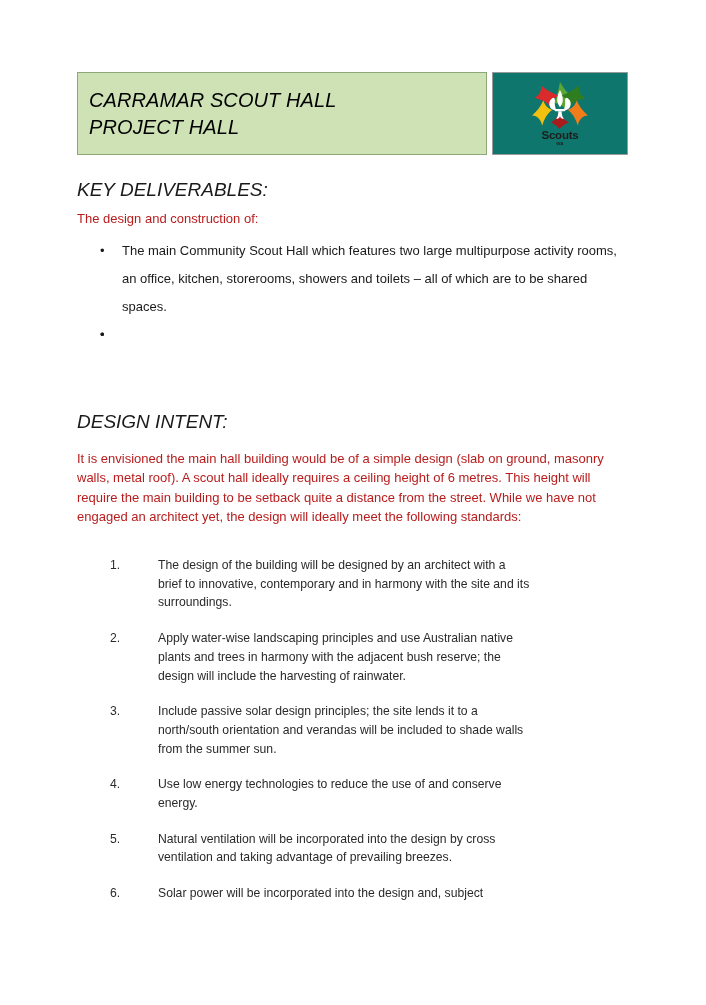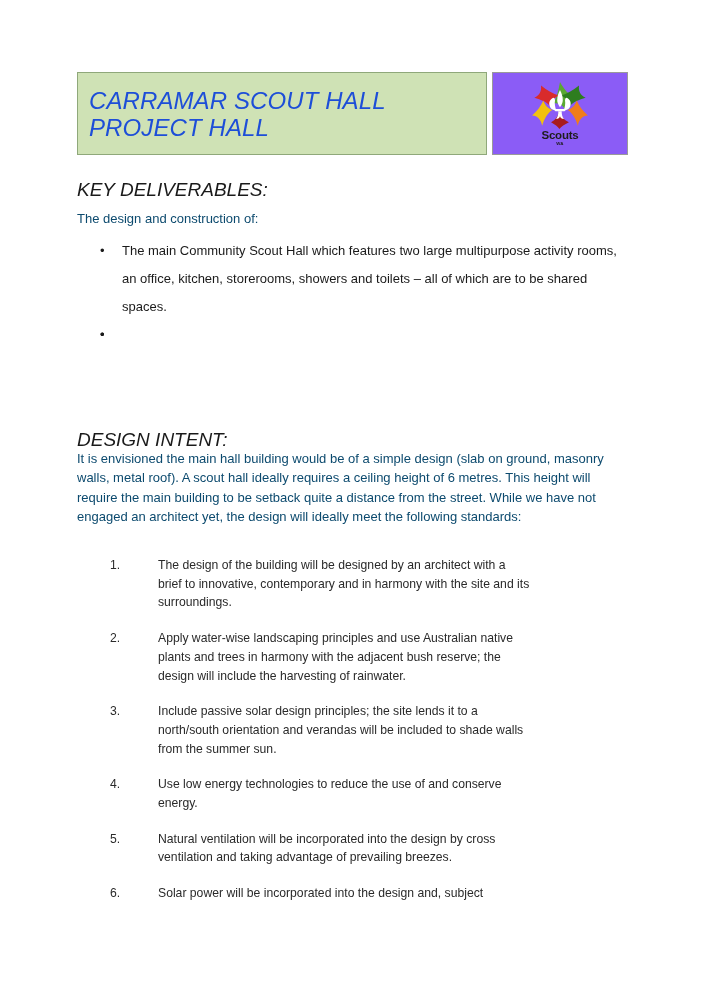--- a/index.html
+++ b/index.html
@@ -37,33 +37,33 @@
     background: #cfe2b5;
     border: 1px solid #8fa87a;
     box-sizing: border-box;
     display: flex;
     flex-direction: column;
     justify-content: center;
     padding-left: 11px;
   }
   .title-line {
     font-style: italic;
-    font-size: 24px;
+    font-size: 20px;
     line-height: 27px;
-    color: #1d4ed8;
+    color: #000000;
     letter-spacing: 0.1px;
     white-space: nowrap;
   }
   .spacer-cell {
     width: 5px;
     background: #ffffff;
   }
   .logo-cell {
     flex: 1;
-    background: #8b5cf6;
+    background: #0f766e;
     border: 1px solid #9a9a9a;
     box-sizing: border-box;
     display: flex;
     align-items: center;
     justify-content: center;
   }
   .logo-wrap {
     display: flex;
     flex-direction: column;
     align-items: center;
@@ -98,21 +98,21 @@
     font-style: italic;
     font-size: 19px;
     color: #1a1a1a;
     white-space: nowrap;
   }
   .para {
     position: absolute;
     left: 77px;
     font-size: 13px;
     line-height: 19px;
-    color: #0c4a6e;
+    color: #b91c1c;
   }
 
   .intro-line { top: 209px; }
 
   
   .bullets {
     position: absolute;
     left: 77px;
     top: 237px;
     width: 551px;
@@ -215,21 +215,21 @@
       <span>The main Community Scout Hall which features two large multipurpose activity rooms, an office, kitchen, storerooms, showers and toilets – all of which are to be shared spaces.</span>
     </li>
     <li>
       <span class="dot">•</span>
     </li>
     <li>
       <span class="dot">•</span>
     </li>
   </ul>
 
-  <div class="section-heading" style="top:429px;">DESIGN INTENT:</div>
+  <div class="section-heading" style="top:411px;">DESIGN INTENT:</div>
 
   <div class="para design-para">It is envisioned the main hall building would be of a simple design (slab on ground, masonry walls, metal roof). A scout hall ideally requires a ceiling height of 6 metres. This height will require the main building to be setback quite a distance from the street. While we have not engaged an architect yet, the design will ideally meet the following standards:</div>
 
   <div class="numlist">
     <div class="numitem">
       <span class="num">1.</span>
       <span class="txt">The design of the building will be designed by an architect with a brief to innovative, contemporary and in harmony with the site and its surroundings.</span>
     </div>
     <div class="numitem">
       <span class="num">2.</span>

